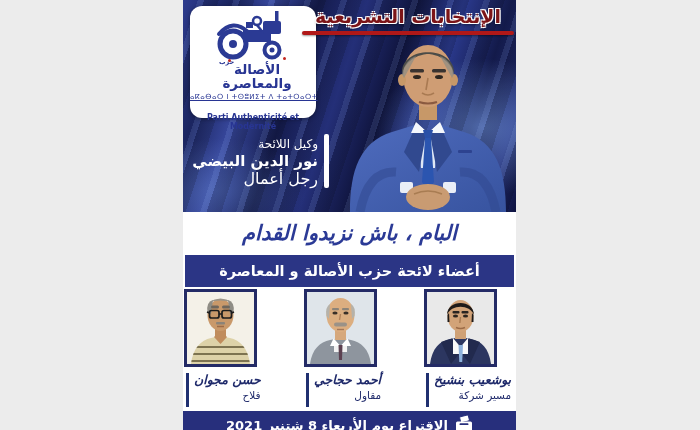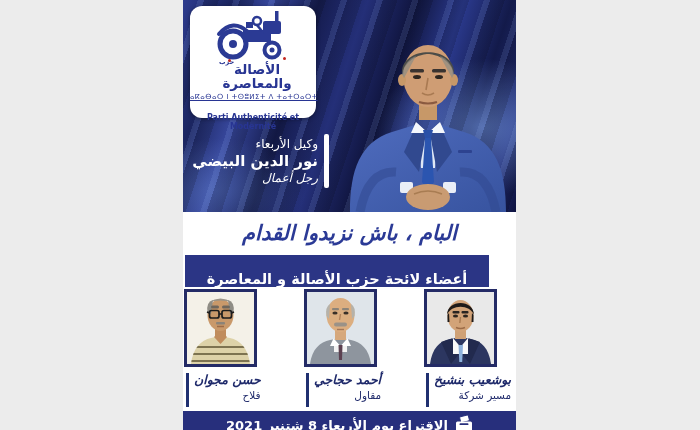--- a/index.html
+++ b/index.html
@@ -32,33 +32,33 @@
   .title-txt{color:#7c1518;font-size:19px;font-weight:bold;line-height:26px;
       text-shadow:-1px -1px 0 #fff,1px -1px 0 #fff,-1px 1px 0 #fff,1px 1px 0 #fff,0 2px 3px rgba(0,0,0,.45);}
   .title-underline{height:4px;background:#b01818;border-radius:2px;margin-top:2px;
       box-shadow:0 1px 2px rgba(0,0,0,.4);}
 
   
   .agent{position:absolute;left:8px;top:134px;width:138px;display:flex;align-items:center;gap:6px;z-index:3;}
   .agent-texts{flex:1;text-align:right;color:#fff;direction:rtl;}
   .agent-role{font-size:12px;line-height:15px;}
   .agent-name{font-size:15px;font-weight:bold;line-height:19px;white-space:nowrap;}
-  .agent-occ{font-size:12px;line-height:15px;font-style:italic;}
+  .agent-occ{font-size:16px;line-height:15px;}
   .agent-bar{width:5px;height:54px;background:#fff;border-radius:2px;}
 
   .portrait{position:absolute;right:0;top:32px;z-index:2;}
 
   
   .slogan-band{position:absolute;left:0;top:212px;width:333px;height:41px;background:#fff;
       display:flex;align-items:center;justify-content:center;}
   .slogan-txt{color:#2b3a96;font-size:21px;font-weight:bold;font-style:italic;direction:rtl;white-space:nowrap;}
 
   
-  .members-band{position:absolute;left:2px;top:255px;width:304px;height:32px;background:#2b3585;
-      display:flex;align-items:flex-end;justify-content:center;}
+  .members-band{position:absolute;left:2px;top:255px;width:329px;height:32px;background:#2b3585;
+      display:flex;align-items:center;justify-content:center;}
   .members-txt{color:#fff;font-size:14.5px;font-weight:bold;direction:rtl;white-space:nowrap;}
 
   
   .photo{position:absolute;top:289px;width:73px;height:78px;border:3px solid #242b66;background:#fff;box-sizing:border-box;}
   .p1{left:1px;} .p2{left:121px;} .p3{left:241px;}
   .photo svg{display:block;width:100%;height:100%;}
 
   .mlabel{position:absolute;top:371px;display:flex;gap:5px;align-items:flex-start;}
   .l1{left:3px;} .l2{left:123px;} .l3{left:243px;}
   .mbar{width:3px;height:34px;background:#203070;margin-top:2px;}
@@ -100,20 +100,24 @@
         <div class="logo-ar">
           <span class="logo-hizb">حزب</span>
           <span class="reddot rd1"></span>
           <span class="reddot rd2"></span>
           <span>الأصالة والمعاصرة</span>
         </div>
         <div class="logo-tif">ⴰⴽⴰⴱⴰⵔ ⵏ ⵜⵙⵓⵍⵉⵜ ⴷ ⵜⴰⵜⵔⴰⵔⵜ</div>
         <div class="logo-fr">Parti Authenticité et Modernité</div>
       </div>
 
+      <div class="title-wrap">
+        <div class="title-txt">الإنتخابات التشريعية</div>
+        <div class="title-underline"></div>
+      </div>
 
       <div class="portrait">
         <svg width="176" height="180" viewBox="0 0 176 180">
           <defs>
             <linearGradient id="suit" x1="0" y1="0" x2="1" y2="1">
               <stop offset="0" stop-color="#4f6cbe"></stop>
                 <stop offset="1" stop-color="#37539f"></stop>
             </linearGradient>
           </defs>
 
@@ -153,21 +157,21 @@
           <rect x="92" y="37" width="14" height="3.5" rx="1.5" fill="#3a3330"></rect>
           <ellipse cx="77" cy="45" rx="4" ry="2" fill="#2e2620"></ellipse>
           <ellipse cx="99" cy="45" rx="4" ry="2" fill="#2e2620"></ellipse>
           <path d="M88,46 L86,58 M82,61 Q88,65 94,61" stroke="#a97a52" stroke-width="1.6" fill="none"></path>
           <path d="M79,70 Q88,73 97,70" stroke="#8a5a40" stroke-width="2" fill="none"></path>
         </svg>
       </div>
 
       <div class="agent">
         <div class="agent-texts">
-          <div class="agent-role">وكيل الأربعاء</div>
+          <div class="agent-role">وكيل اللائحة</div>
           <div class="agent-name">نور الدين البيضي</div>
           <div class="agent-occ">رجل أعمال</div>
         </div>
         <div class="agent-bar"></div>
       </div>
     </div>
 
     <div class="slogan-band">
       <div class="slogan-txt">البام ، باش نزيدوا القدام</div>
     </div>

